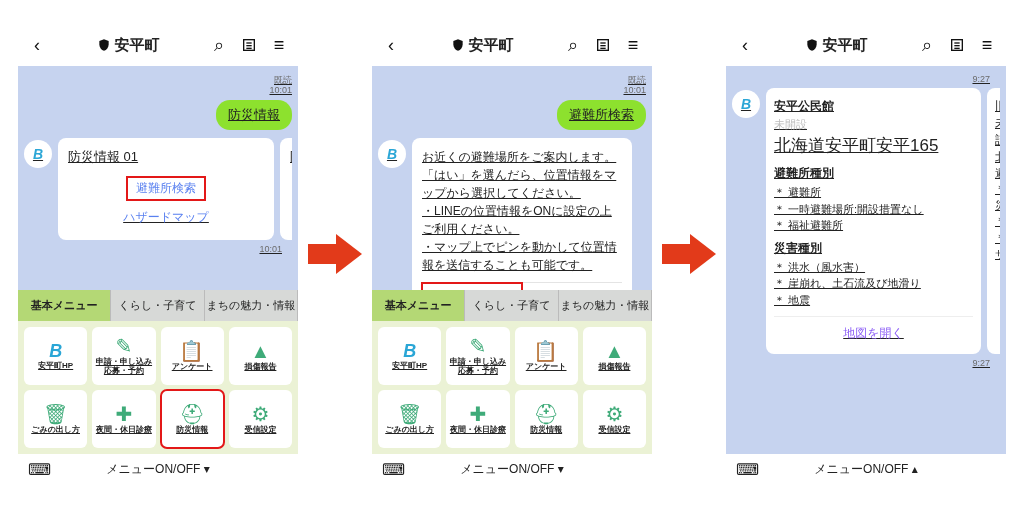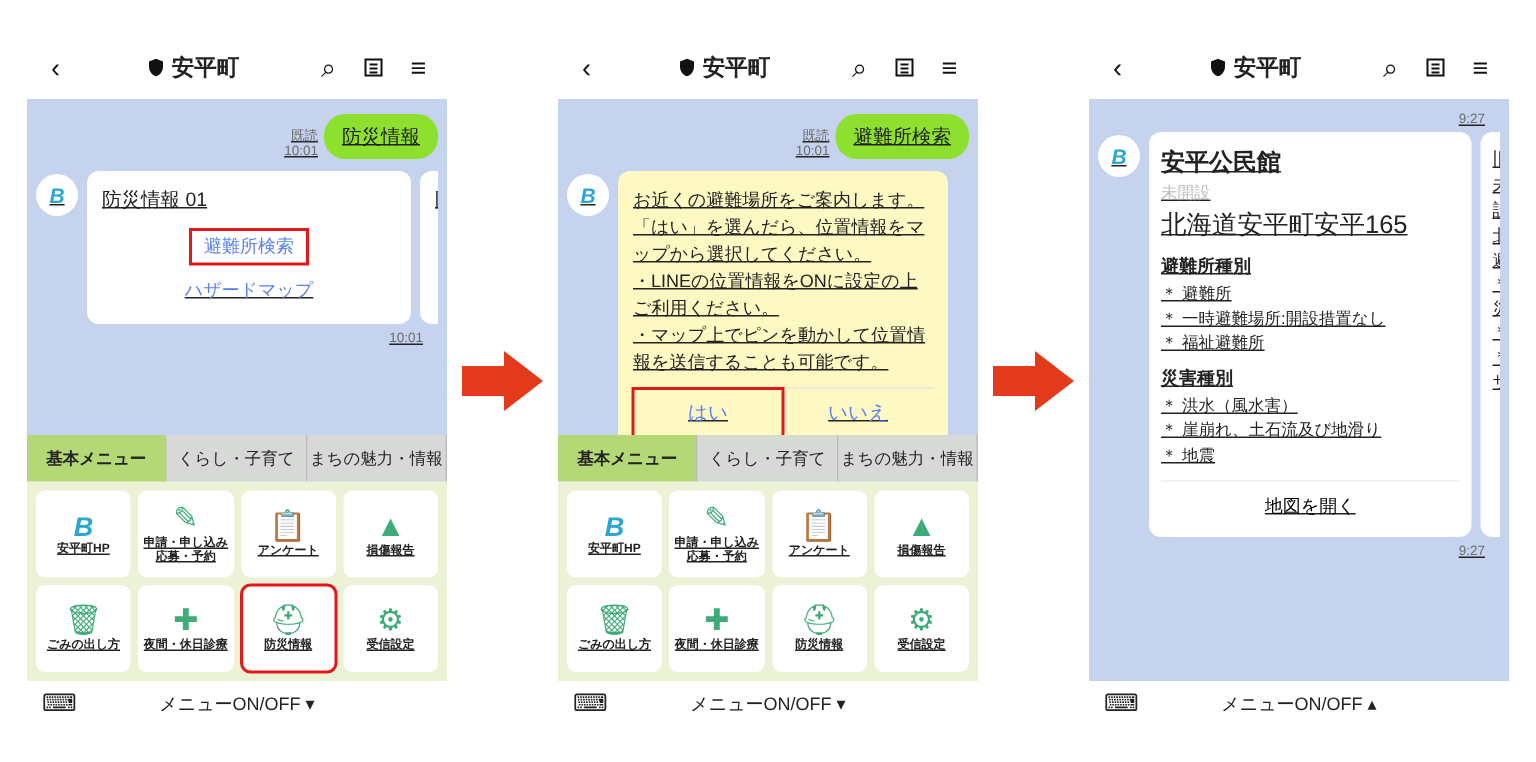--- a/index.html
+++ b/index.html
@@ -32,59 +32,59 @@
     height: 42px;
     background: #fff;
     display: flex;
     align-items: center;
     padding: 0 8px;
     gap: 8px;
   }
   .title-wrap { flex:1; display:flex; align-items:center; justify-content:center; gap:4px; font-weight:600; font-size:15px; }
   .hicon { width:22px; display:flex; justify-content:center; align-items:center; font-size:18px; color:#111; }
   .chat { flex:1; overflow:hidden; position:relative; padding:6px 6px 16px 6px;text-decoration:underline; }
-  .user-msg { display:flex; justify-content:flex-end; align-items:flex-end; gap:4px; margin:4px 0 8px 0;}
+  .user-msg { display:flex; justify-content:flex-end; align-items:flex-end; gap:4px; margin:4px 0 8px 0;flex-direction:column;}
   .user-meta { font-size:9px; color:#6b6b6b; text-align:right; line-height:1.1;}
   .user-bubble { background:#8de12e; border-radius:14px; padding:6px 12px; font-size:13px;}
   .bot-row { display:flex; align-items:flex-start; gap:6px; }
   .avatar { width:28px; height:28px; border-radius:50%; background:#fff; display:flex; align-items:center; justify-content:center; font-style:italic; font-weight:bold; color:#2aa6d6; font-size:14px; margin-top:2px; flex-shrink:0;}
   .carousel { display:flex; gap:6px; overflow:hidden; width: 240px; margin-bottom:4px;}
   .card { background:#fff; border-radius:8px; padding:10px 8px; font-size:12px; flex-shrink:0; }
   .card.big { width: 216px; }
   .card.slim { width: 60px; }
   .info-title { font-size:13px; margin-bottom:10px; padding:0 2px;}
   .info-link { color:#5a81f0; text-align:center; padding:4px 0; font-size:12px;}
   .ts-right { text-align:right; font-size:9px; color:#6b6b6b; padding-right:10px; margin-bottom:4px;}
-  .bot-bubble { background:#fef9c3; border-radius:8px; padding:10px 10px 6px 10px; font-size:12px; line-height:1.5; width:220px;}
+  .bot-bubble { background:#ffffff; border-radius:8px; padding:10px 10px 6px 10px; font-size:12px; line-height:1.5; width:220px;}
   .bot-actions { display:flex; border-top:1px solid #e4e4e4; margin-top:8px; }
   .bot-actions span { flex:1; text-align:center; color:#5a81f0; padding:6px 0; font-size:13px;}
   .tabs { display:flex; background:#d7d9d7; font-size:11px; }
   .tabs .tab { flex:1; text-align:center; padding:8px 0; background:#d7d9d7; border-right:1px solid #bbb;}
   .tabs .tab.active { background:#b4d875; font-weight:600;}
   .grid { background:#ebf2d5; padding:6px; display:grid; grid-template-columns:repeat(4,1fr); gap:5px;}
   .tile { background:#fff; border-radius:6px; height:58px; display:flex; flex-direction:column; align-items:center; justify-content:center; gap:2px; padding:2px;}
   .tile .ticon { font-size:20px; color:#3fab79; line-height:1;}
   .tile.logo .ticon { color:#2aa6d6; font-style:italic; font-weight:bold; font-size:18px;}
   .tile .tlabel { font-size:8px; font-weight:600; text-align:center; line-height:1.1;text-decoration:underline;}
   .footer { height:30px; background:#fff; display:flex; align-items:center; justify-content:center; position:relative; font-size:12px;}
   .footer .kbd { position:absolute; left:10px; font-size:16px;}
   .hl { outline: 2.5px solid #e31818; outline-offset:-1px; }
   .hl-inline { border: 2.5px solid #e31818; display:inline-block; padding:2px 8px; margin-bottom:4px;}
   
   .arrow { width:54px; height:40px; position:relative; }
   .arrow::before { content:""; position:absolute; left:0; top:10px; width:30px; height:20px; background:#e23a1a; }
   .arrow::after { content:""; position:absolute; left:28px; top:0; width:0; height:0; border-top:20px solid transparent; border-bottom:20px solid transparent; border-left:26px solid #e23a1a;}
   
   .s3card { width: 215px; }
-  .s3card .name { font-size:16px; font-weight:600; margin-bottom:2px;}
+  .s3card .name { font-size:12px; font-weight:600; margin-bottom:2px;}
   .s3card .status { color:#bdbdbd; font-size:11px; margin-bottom:2px;}
   .s3card .addr { font-size:17px; margin-bottom:8px;}
   .s3card .sec { font-size:12px; font-weight:600; margin-top:6px; margin-bottom:2px;}
   .s3card .li { font-size:11px; line-height:1.5;}
-  .s3card .maplink { color:#000000; text-align:center; padding:8px 0 2px 0; font-size:12px; border-top:1px solid #eee; margin-top:8px;}
+  .s3card .maplink { color:#8b5cf6; text-align:center; padding:8px 0 2px 0; font-size:12px; border-top:1px solid #eee; margin-top:8px;}
   .s3side { width: 50px; }
 </style>
 </head>
 <body>
 
 <div class="stage">
 
   <div class="phone">
     <div class="header">
       <span class="hicon">‹</span>

